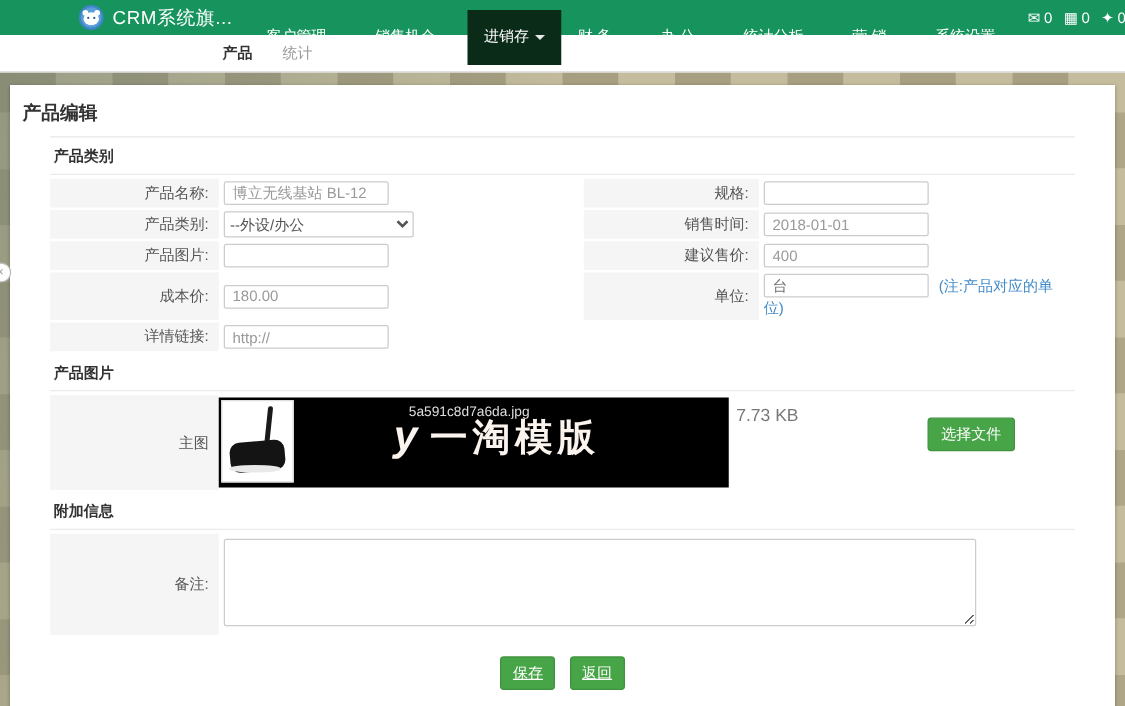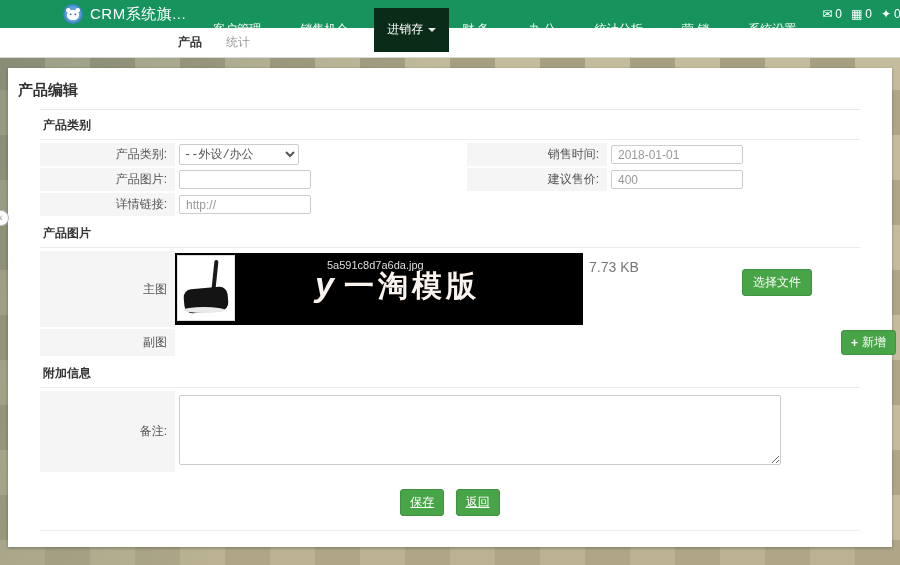--- a/index.html
+++ b/index.html
@@ -35,21 +35,21 @@
   
   .card { margin:10px 8px 0; background:#fff; box-shadow:0 1px 3px rgba(0,0,0,.3); padding-bottom:16px; }
   .card-head { padding:13px 10px 9px; font-size:15px; font-weight:bold; color:#333; }
   .card-body { margin:0 32px; border-top:1px solid #e7e7e7; }
   .sec-title { font-weight:bold; color:#333; padding:7px 3px 5px; border-bottom:1px solid #ebebeb; }
 
   table.ftable { width:100%; border-collapse:separate; border-spacing:0 2px; color:#555; margin-top:1px; }
   table.ftable th { background:#f5f5f5; font-weight:normal; text-align:right; padding:3px 8px; vertical-align:middle; color:#555; }
   table.ftable td { padding:1px 4px; vertical-align:middle; }
   input.txt { width:132px; height:19px; border:1px solid #ccc; border-radius:2px; padding:1px 6px; font-size:12px; color:#999; font-family:inherit; outline:none; }
-  select.sel { width:120px; height:21px; border:1px solid #ccc; border-radius:2px; font-size:12px; color:#555; font-family:Liberation Mono, monospace; background:#fff; outline:none; }
+  select.sel { width:152px; height:21px; border:1px solid #ccc; border-radius:2px; font-size:12px; color:#555; font-family:Liberation Sans, sans-serif; background:#fff; outline:none; }
   .note-link { color:#428bca; margin-left:8px; }
 
   
   .img-row-td { padding:2px 0 2px 0 !important; }
   .img-flex { display:flex; align-items:flex-start; }
   .img-area { position:relative; width:408px; height:72px; background:#000000; flex:0 0 auto; }
   .thumb { position:absolute; left:2px; top:2px; width:58px; height:66px; background:#fff; border:1px solid #ddd; display:flex; align-items:center; justify-content:center; }
   .fname { position:absolute; left:152px; top:6px; color:#dedede; font-size:11px; }
   .wmark { position:absolute; left:140px; top:12px; font-size:30px; font-weight:bold; color:#fbf3ee; letter-spacing:4px; white-space:nowrap; }
   .wm-logo { font-size:34px; font-style:italic; margin-right:6px; }
@@ -151,35 +151,49 @@
 
     <div class="sec-title">产品类别</div>
     <table class="ftable">
       <colgroup>
           <col style="width:135px">
           <col style="width:292px">
           <col style="width:140px">
           <col>
         </colgroup>
       <tbody>
+          <tr>
+        <th>产品名称:</th>
+        <td><input class="txt" value="博立无线基站 BL-12" style=""></td>
+        <th>规格:</th>
+        <td><input class="txt" value="" style=""></td>
+      </tr>
       <tr>
         <th>产品类别:</th>
         <td>
           <select class="sel">
             <option>--外设/办公</option>
           </select>
         </td>
         <th>销售时间:</th>
         <td><input class="txt" value="2018-01-01" style=""></td>
       </tr>
       <tr>
         <th>产品图片:</th>
         <td><input class="txt" value="" style=""></td>
         <th>建议售价:</th>
         <td><input class="txt" value="400" style=""></td>
+      </tr>
+      <tr>
+        <th>成本价:</th>
+        <td><input class="txt" value="180.00" style=""></td>
+        <th>单位:</th>
+        <td>
+          <input class="txt" placeholder="台" style=""><span class="note-link">(注:产品对应的单位)</span>
+        </td>
       </tr>
       <tr>
         <th>详情链接:</th>
         <td colspan="3"><input class="txt" value="http://" style=""></td>
       </tr>
     </tbody>
       </table>
 
     <div class="sec-title">产品图片</div>
     <table class="ftable">
@@ -201,29 +215,20 @@
                 </svg>
               </div>
               <span class="fname">5a591c8d7a6da.jpg</span>
               <span class="wmark"><span class="wm-logo">y</span><span>一淘模版</span></span>
             </div>
             <span class="fsize">7.73 KB</span>
             <button class="btn-green choose-btn">选择文件</button>
           </div>
         </td>
       </tr>
-      <tr>
-        <th style="height:22px">副图</th>
-        <td>
-          <button class="btn-green add-btn">
-                <span class="plus-ico">+</span>
-                <span>新增</span>
-              </button>
-        </td>
-      </tr>
     </tbody>
       </table>
 
     <div class="sec-title">附加信息</div>
     <table class="ftable">
       <colgroup>
           <col style="width:135px">
           <col>
         </colgroup>
       <tbody>

